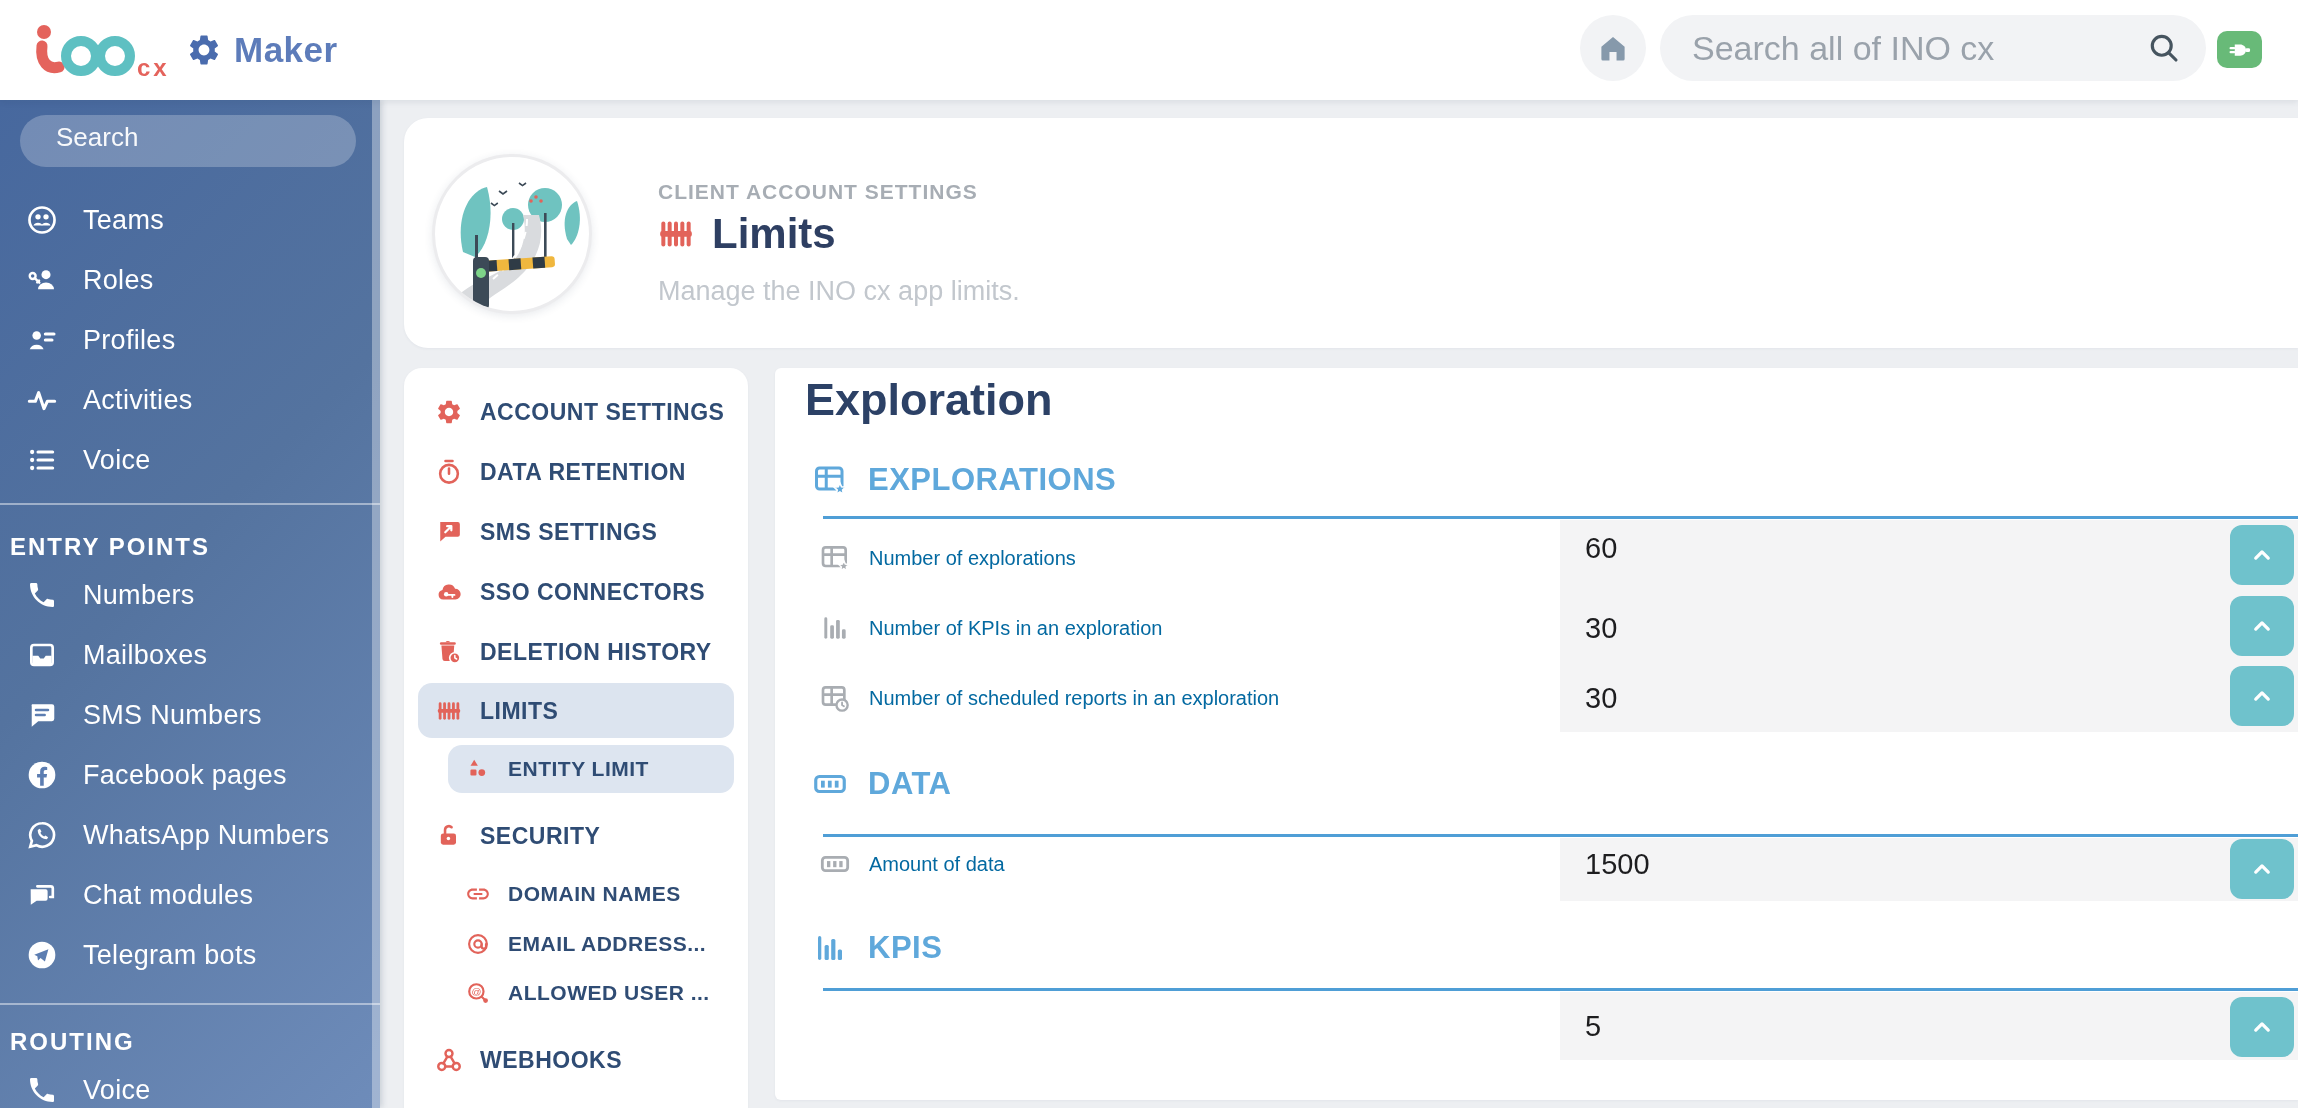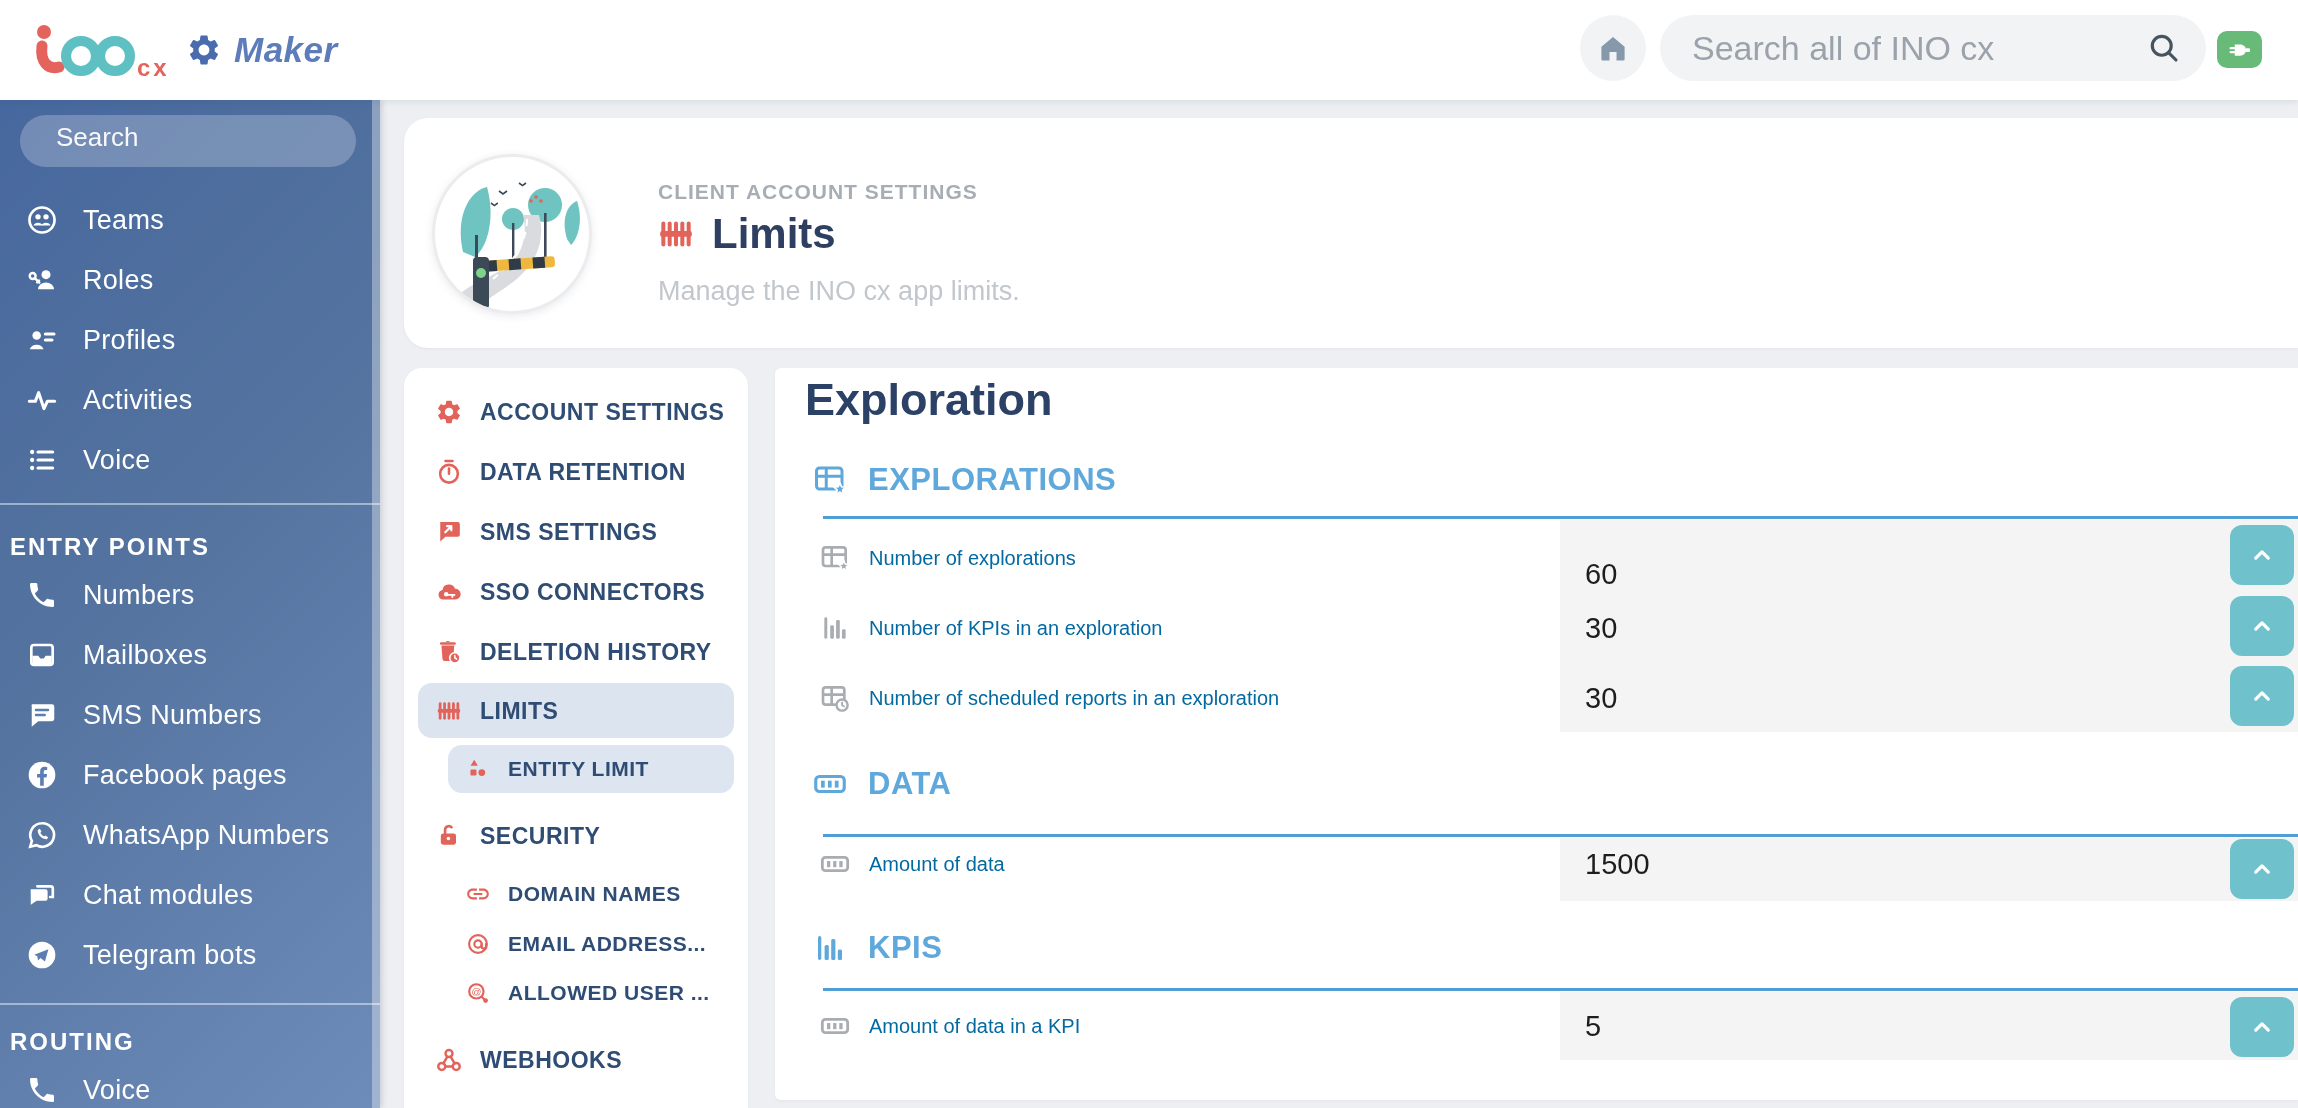--- a/index.html
+++ b/index.html
@@ -8,21 +8,21 @@
     background:#edeff2;font-family:"Liberation Sans",sans-serif;
     -webkit-font-smoothing:antialiased;
   }
   svg{display:block}
 
   
   .topbar{position:absolute;left:0;top:0;width:100%;height:100px;background:#fff;
     box-shadow:0 2px 6px rgba(40,60,90,.10);z-index:10}
   .logo{position:absolute;left:33px;top:16px;display:flex;align-items:flex-start}
   .maker{position:absolute;left:186px;top:0;height:100px;display:flex;align-items:center;gap:12px}
-  .maker-label{font-size:35px;font-weight:700;font-style:italic;color:#5d7cba;letter-spacing:.5px}
+  .maker-label{font-size:35px;font-weight:700;color:#5d7cba;letter-spacing:.5px}
   .home-btn{position:absolute;left:1580px;top:15px;width:66px;height:66px;border-radius:50%;
     background:#f2f3f5;display:flex;align-items:center;justify-content:center;cursor:pointer}
   .search-pill{position:absolute;left:1660px;top:15px;width:546px;height:66px;border-radius:33px;
     background:#f2f3f5;display:flex;align-items:center;padding:0 24px 0 30px;box-sizing:border-box}
   .search-pill input{flex:1;border:none;background:transparent;outline:none;font-size:34px;
     color:#4a5560;font-family:"Liberation Sans",sans-serif}
   .search-pill input::placeholder{color:#9aa2ab}
   .connect-btn{position:absolute;left:2217px;top:31px;width:45px;height:37px;border-radius:10px;
     background:#68ba78;display:flex;align-items:center;justify-content:center;cursor:pointer}
 
@@ -401,21 +401,21 @@
   <div class="gray-block" style="top:152px;height:212px"></div>
 
   <div class="limit-row" style="top:166px">
     <svg width="32" height="32" viewBox="0 0 24 24">
         <rect x="3" y="4" width="17" height="14" rx="2" fill="none" stroke="#a9adb2" stroke-width="2"></rect>
         <path d="M9.5 4v14M3 9.5h17" stroke="#a9adb2" stroke-width="2"></path>
         <polygon points="18.6,14 19.7,16.5 22.4,16.8 20.4,18.7 21,21.4 18.6,19.9 16.2,21.4 16.8,18.7 14.8,16.8 17.5,16.5" fill="#a9adb2" stroke="#fff" stroke-width="1.1"></polygon>
       </svg>
     <span class="lbl">Number of explorations</span>
   </div>
-  <div class="limit-value" style="top:182px">60</div>
+  <div class="limit-value" style="top:156px">60</div>
   <div class="collapse-btn" style="top:157px">
     <svg width="30" height="30" viewBox="0 0 24 24" fill="none" stroke="#fff" stroke-width="2.6" stroke-linecap="round" stroke-linejoin="round">
         <polyline points="7,14.5 12,9.5 17,14.5"></polyline>
       </svg>
   </div>
 
   <div class="limit-row" style="top:236px">
     <svg width="32" height="32" viewBox="0 0 24 24" fill="#a9adb2">
         <rect x="4" y="4" width="2.2" height="16" rx="1.1"></rect>
         <rect x="8.4" y="10" width="2.8" height="10" rx="1"></rect>
@@ -480,28 +480,19 @@
         <rect x="4" y="4" width="2.2" height="16" rx="1.1"></rect>
         <rect x="8.4" y="10" width="2.8" height="10" rx="1"></rect>
         <rect x="12.8" y="6" width="2.8" height="14" rx="1"></rect>
         <rect x="17.2" y="13" width="2.8" height="7" rx="1"></rect>
       </svg>
     <span class="lbl">KPIS</span>
   </div>
   <div class="sec-divider" style="top:620px"></div>
   <div class="gray-block" style="top:624px;height:68px"></div>
 
-  <div class="limit-row" style="top:634px">
-    <svg width="32" height="32" viewBox="0 0 24 24">
-        <rect x="2.5" y="7" width="19" height="10" rx="2.4" fill="none" stroke="#a9adb2" stroke-width="2.1"></rect>
-        <rect x="6" y="9.8" width="2.5" height="4.6" fill="#a9adb2"></rect>
-        <rect x="10.6" y="9.8" width="2.5" height="4.6" fill="#a9adb2"></rect>
-        <rect x="15.2" y="9.8" width="2.5" height="4.6" fill="#a9adb2"></rect>
-      </svg>
-    <span class="lbl">Amount of data in a KPI</span>
-  </div>
   <div class="limit-value" style="top:634px">5</div>
   <div class="collapse-btn" style="top:629px">
     <svg width="30" height="30" viewBox="0 0 24 24" fill="none" stroke="#fff" stroke-width="2.6" stroke-linecap="round" stroke-linejoin="round">
         <polyline points="7,14.5 12,9.5 17,14.5"></polyline>
       </svg>
   </div>
 </div>
 
 </body></html>

